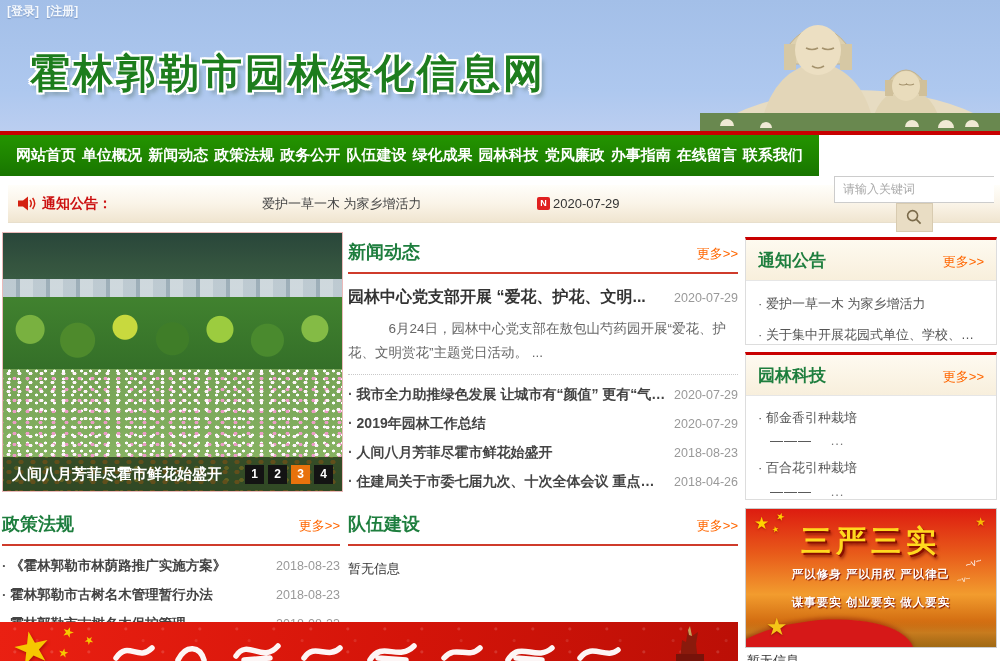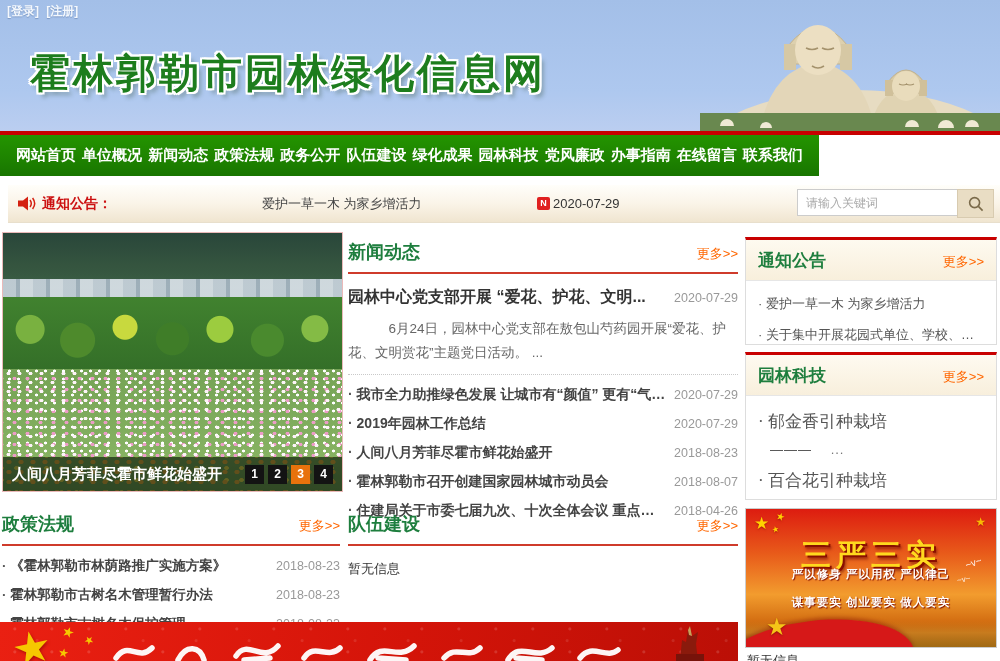--- a/index.html
+++ b/index.html
@@ -28,21 +28,21 @@
 
   
   .notice-bar{position:absolute;left:0;top:185px;width:1000px;height:38px;
     background:linear-gradient(180deg,#fffefa 0%,#faf4e8 50%,#f0e5d0 100%);
     border-bottom:1px solid #e8dfcc;display:flex;align-items:center;padding:0 10px;margin-left:8px;}
   .notice-label{color:#cc1111;font-weight:bold;font-size:14px;margin-left:6px;white-space:nowrap;}
   .ticker{margin-left:150px;width:275px;font-size:13px;color:#444;white-space:nowrap;overflow:hidden;cursor:pointer;}
   .badge-n{display:inline-block;background:#e02020;color:#fff;font-size:9px;font-weight:bold;
     width:13px;height:13px;line-height:13px;text-align:center;border-radius:2px;flex-shrink:0;}
   .ticker-date{font-size:13px;color:#333;margin-left:3px;white-space:nowrap;}
-  .search{margin-left:auto;margin-right:4px;display:flex;}
+  .search{margin-left:auto;margin-right:4px;display:flex;align-items:center;flex-direction:column;}
   .search input{width:160px;height:27px;border:1px solid #ccc;border-right:none;padding:0 8px;
     font-size:12px;color:#333;background:#fff;outline:none;}
   .search input::placeholder{color:#aaa;}
   .search button{width:37px;height:29px;border:1px solid #d8cbb0;background:#e9ddc4;cursor:pointer;
     display:flex;align-items:center;justify-content:center;}
 
   
   .carousel{position:absolute;left:2px;top:232px;width:341px;height:260px;
     border:1px solid #eab9b9;overflow:hidden;background:#3a5c46;cursor:pointer;}
   .ci{position:absolute;left:0;width:100%;}
@@ -105,32 +105,32 @@
 
   
   .sbox{position:absolute;left:745px;width:252px;border:1px solid #ddd;border-top:3px solid #c80000;background:#fff;}
   .sbox .hd{display:flex;justify-content:space-between;align-items:baseline;padding:9px 12px 8px;
     background:linear-gradient(180deg,#fefaf0,#f8efdc);border-bottom:1px solid #e6e6e6;}
   .sbox .hd .t{color:#1e7e3e;font-size:17px;font-weight:bold;}
   .sbox .bd{padding:8px 12px 10px;}
   .srow{font-size:13px;color:#555;line-height:2.35;white-space:nowrap;overflow:hidden;
     text-overflow:ellipsis;cursor:pointer;}
   .srow::before{content:"· ";}
-  .trow{font-size:17px;color:#555;line-height:2.1;white-space:nowrap;overflow:hidden;
-    text-overflow:ellipsis;cursor:pointer;font-family:Liberation Serif, serif;}
+  .trow{font-size:13px;color:#555;line-height:2.1;white-space:nowrap;overflow:hidden;
+    text-overflow:ellipsis;cursor:pointer;}
   .trow::before{content:"· ";}
   .tsub{font-size:13px;color:#444;margin:2px 0 6px 12px;letter-spacing:1px;}
   .tsub .dots{color:#777;margin-left:14px;}
 
   
   .banner3{position:absolute;left:745px;top:508px;width:252px;height:140px;border:1px solid #ccc;
     overflow:hidden;cursor:pointer;background:
     linear-gradient(180deg,#dd1c10 0%,#e85a1a 32%,#f29c2e 62%,#cf680e 84%,#b84a08 100%);}
   .b3star{position:absolute;color:#ffd200;text-shadow:0 1px 2px rgba(120,0,0,.5);}
-  .b3title{position:absolute;top:26px;left:0;width:100%;text-align:center;font-size:30px;font-weight:bold;
+  .b3title{position:absolute;top:12px;left:0;width:100%;text-align:center;font-size:30px;font-weight:bold;
     color:#ffd91e;letter-spacing:5px;text-shadow:2px 2px 0 #8a0f00,3px 4px 3px rgba(90,0,0,.55);}
   .b3line{position:absolute;left:0;width:100%;text-align:center;color:#fff;font-weight:bold;
     font-size:11.5px;letter-spacing:1px;text-shadow:1px 1px 1px #801000;}
   .b3wall{position:absolute;bottom:0;left:0;width:100%;height:26px;
     background:linear-gradient(180deg,rgba(240,180,60,0) 0%,rgba(200,140,40,.65) 45%,#a06a14 100%);}
   .b3ribbon{position:absolute;bottom:-16px;left:-34px;width:200px;height:42px;background:#d61818;
     border-radius:50% 50% 0 0 / 100% 100% 0 0;transform:rotate(-7deg);
     box-shadow:0 -2px 4px rgba(120,0,0,.4);}
   .b3emblem{position:absolute;bottom:6px;left:20px;color:#f5c518;font-size:24px;
     text-shadow:0 1px 2px rgba(100,20,0,.6);}
@@ -249,24 +249,20 @@
         <span class="t">我市全力助推绿色发展 让城市有“颜值” 更有“气质”</span>
         <span class="d">2020-07-29</span>
       </div>
       <div class="nrow">
         <span class="t">2019年园林工作总结</span>
         <span class="d">2020-07-29</span>
       </div>
       <div class="nrow">
         <span class="t">人间八月芳菲尽霍市鲜花始盛开</span>
         <span class="d">2018-08-23</span>
-      </div>
-      <div class="nrow">
-        <span class="t">霍林郭勒市召开创建国家园林城市动员会</span>
-        <span class="d">2018-08-07</span>
       </div>
       <div class="nrow">
         <span class="t">住建局关于市委七届九次、十次全体会议 重点工作任...</span>
         <span class="d">2018-04-26</span>
       </div>
     </div>
   </div>
 
   <div class="sbox" style="top:237px;height:108px;">
     <div class="hd">

